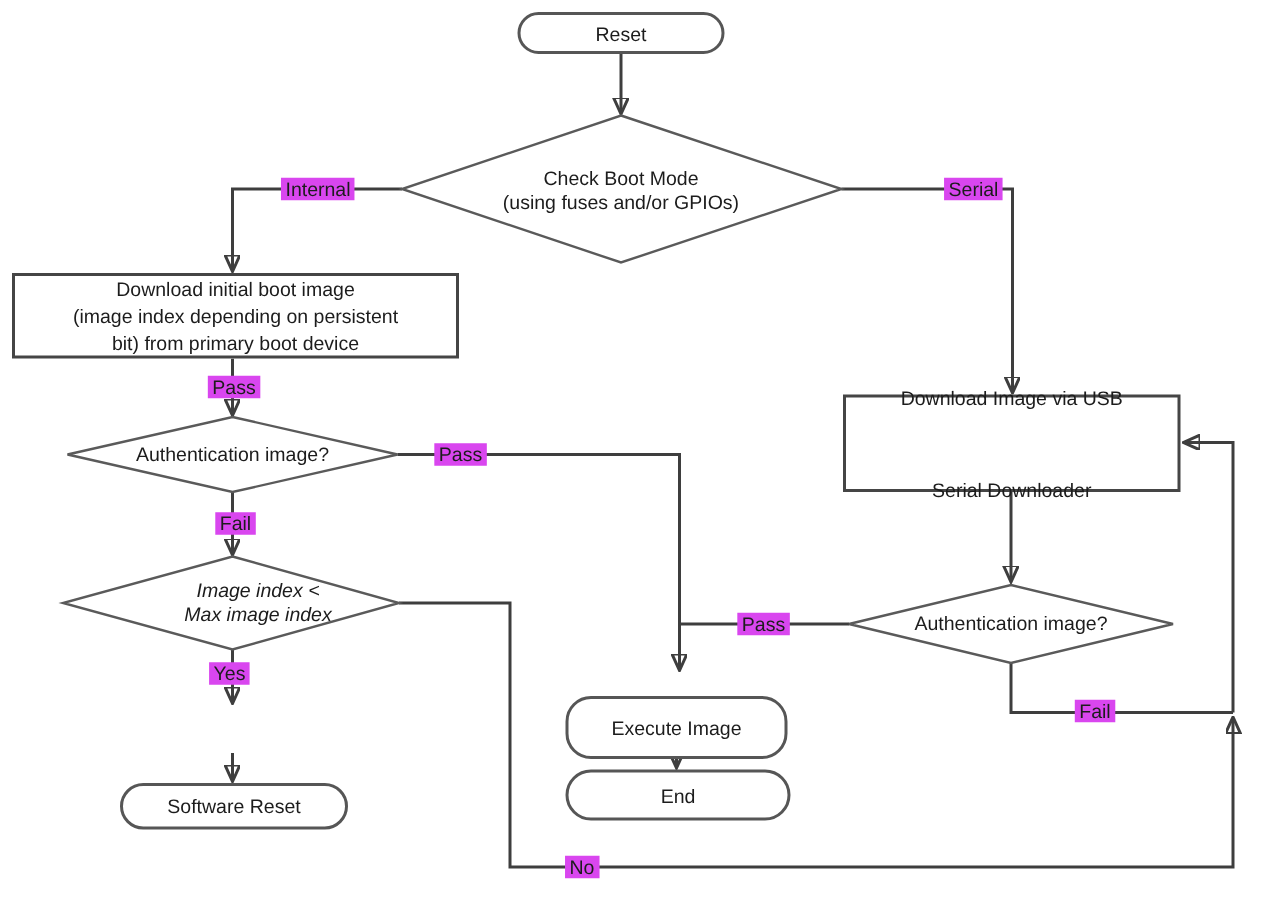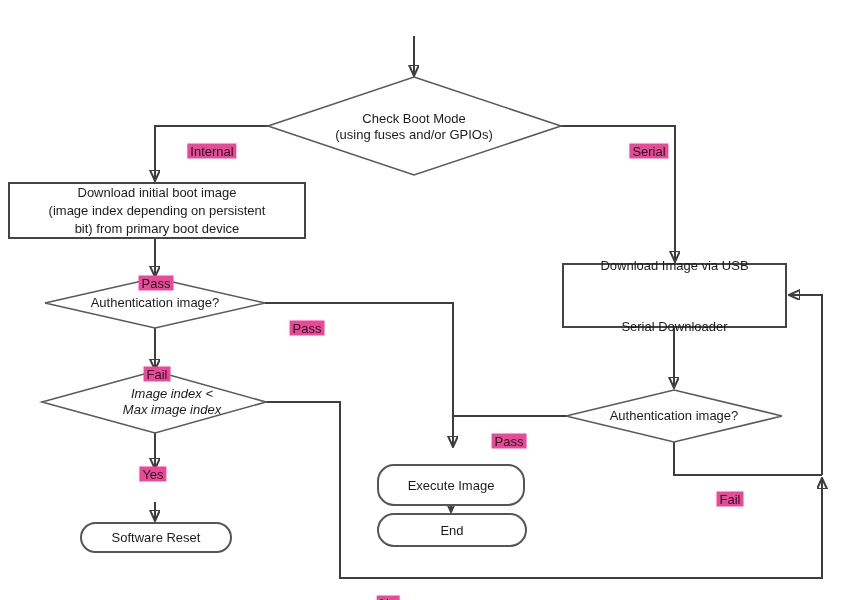--- a/index.html
+++ b/index.html
@@ -27,25 +27,24 @@
     font-size: 13px;
     line-height: 17px;
   }
   .rect   { border: 2px solid #454545; }
   .pill   { border: 2px solid #565656; }
   .dtext  { position: absolute; display: flex; flex-direction: column; align-items: center;
             justify-content: center; text-align: left; font-size: 13px; line-height: 16px; }
   .elabel {
     position: absolute;
     transform: translate(-50%, -50%);
-    background: #ec4899;
+    background: #d946ef;
     padding: 0 3px;
     font-size: 13px;
     white-space: nowrap;
-    margin-top: 25px;
   }
   .line { display: block; }
 </style>
 </head>
 <body>
 
 <div class="canvas">
 
   <svg class="wires" width="843" height="600" viewBox="0 0 843 600">
     <defs>
@@ -68,20 +67,23 @@
     <path d="M822,475 V295 H791" marker-end="url(#arr)"></path>
     <path d="M674,328 V386" marker-end="url(#arr)"></path>
     <path d="M451,482 V510" marker-end="url(#arr)"></path>
 
     <polygon points="414,77 561,126 414,175 268,126"></polygon>
     <polygon points="155,278 265,303 155,328 45,303"></polygon>
     <polygon points="155,371 266,402 155,433 42,402"></polygon>
     <polygon points="674,390 782,416 674,442 566,416"></polygon>
   </svg>
 
+  <div class="node pill" style="left:345px; top:8px; width:138px; height:28px; border-radius:14px;">
+    <span>Reset</span>
+  </div>
 
   <div class="dtext" style="left:314px; top:110px; width:200px; height:34px;">
     <span class="line">Check Boot Mode</span>
     <span class="line">(using fuses and/or GPIOs)</span>
   </div>
 
   <div class="node rect" style="left:8px; top:182px; width:298px; height:57px;justify-content:space-between;">
     <span class="line">Download initial boot image</span>
     <span class="line">(image index depending on persistent</span>
     <span class="line">bit) from primary boot device</span>

